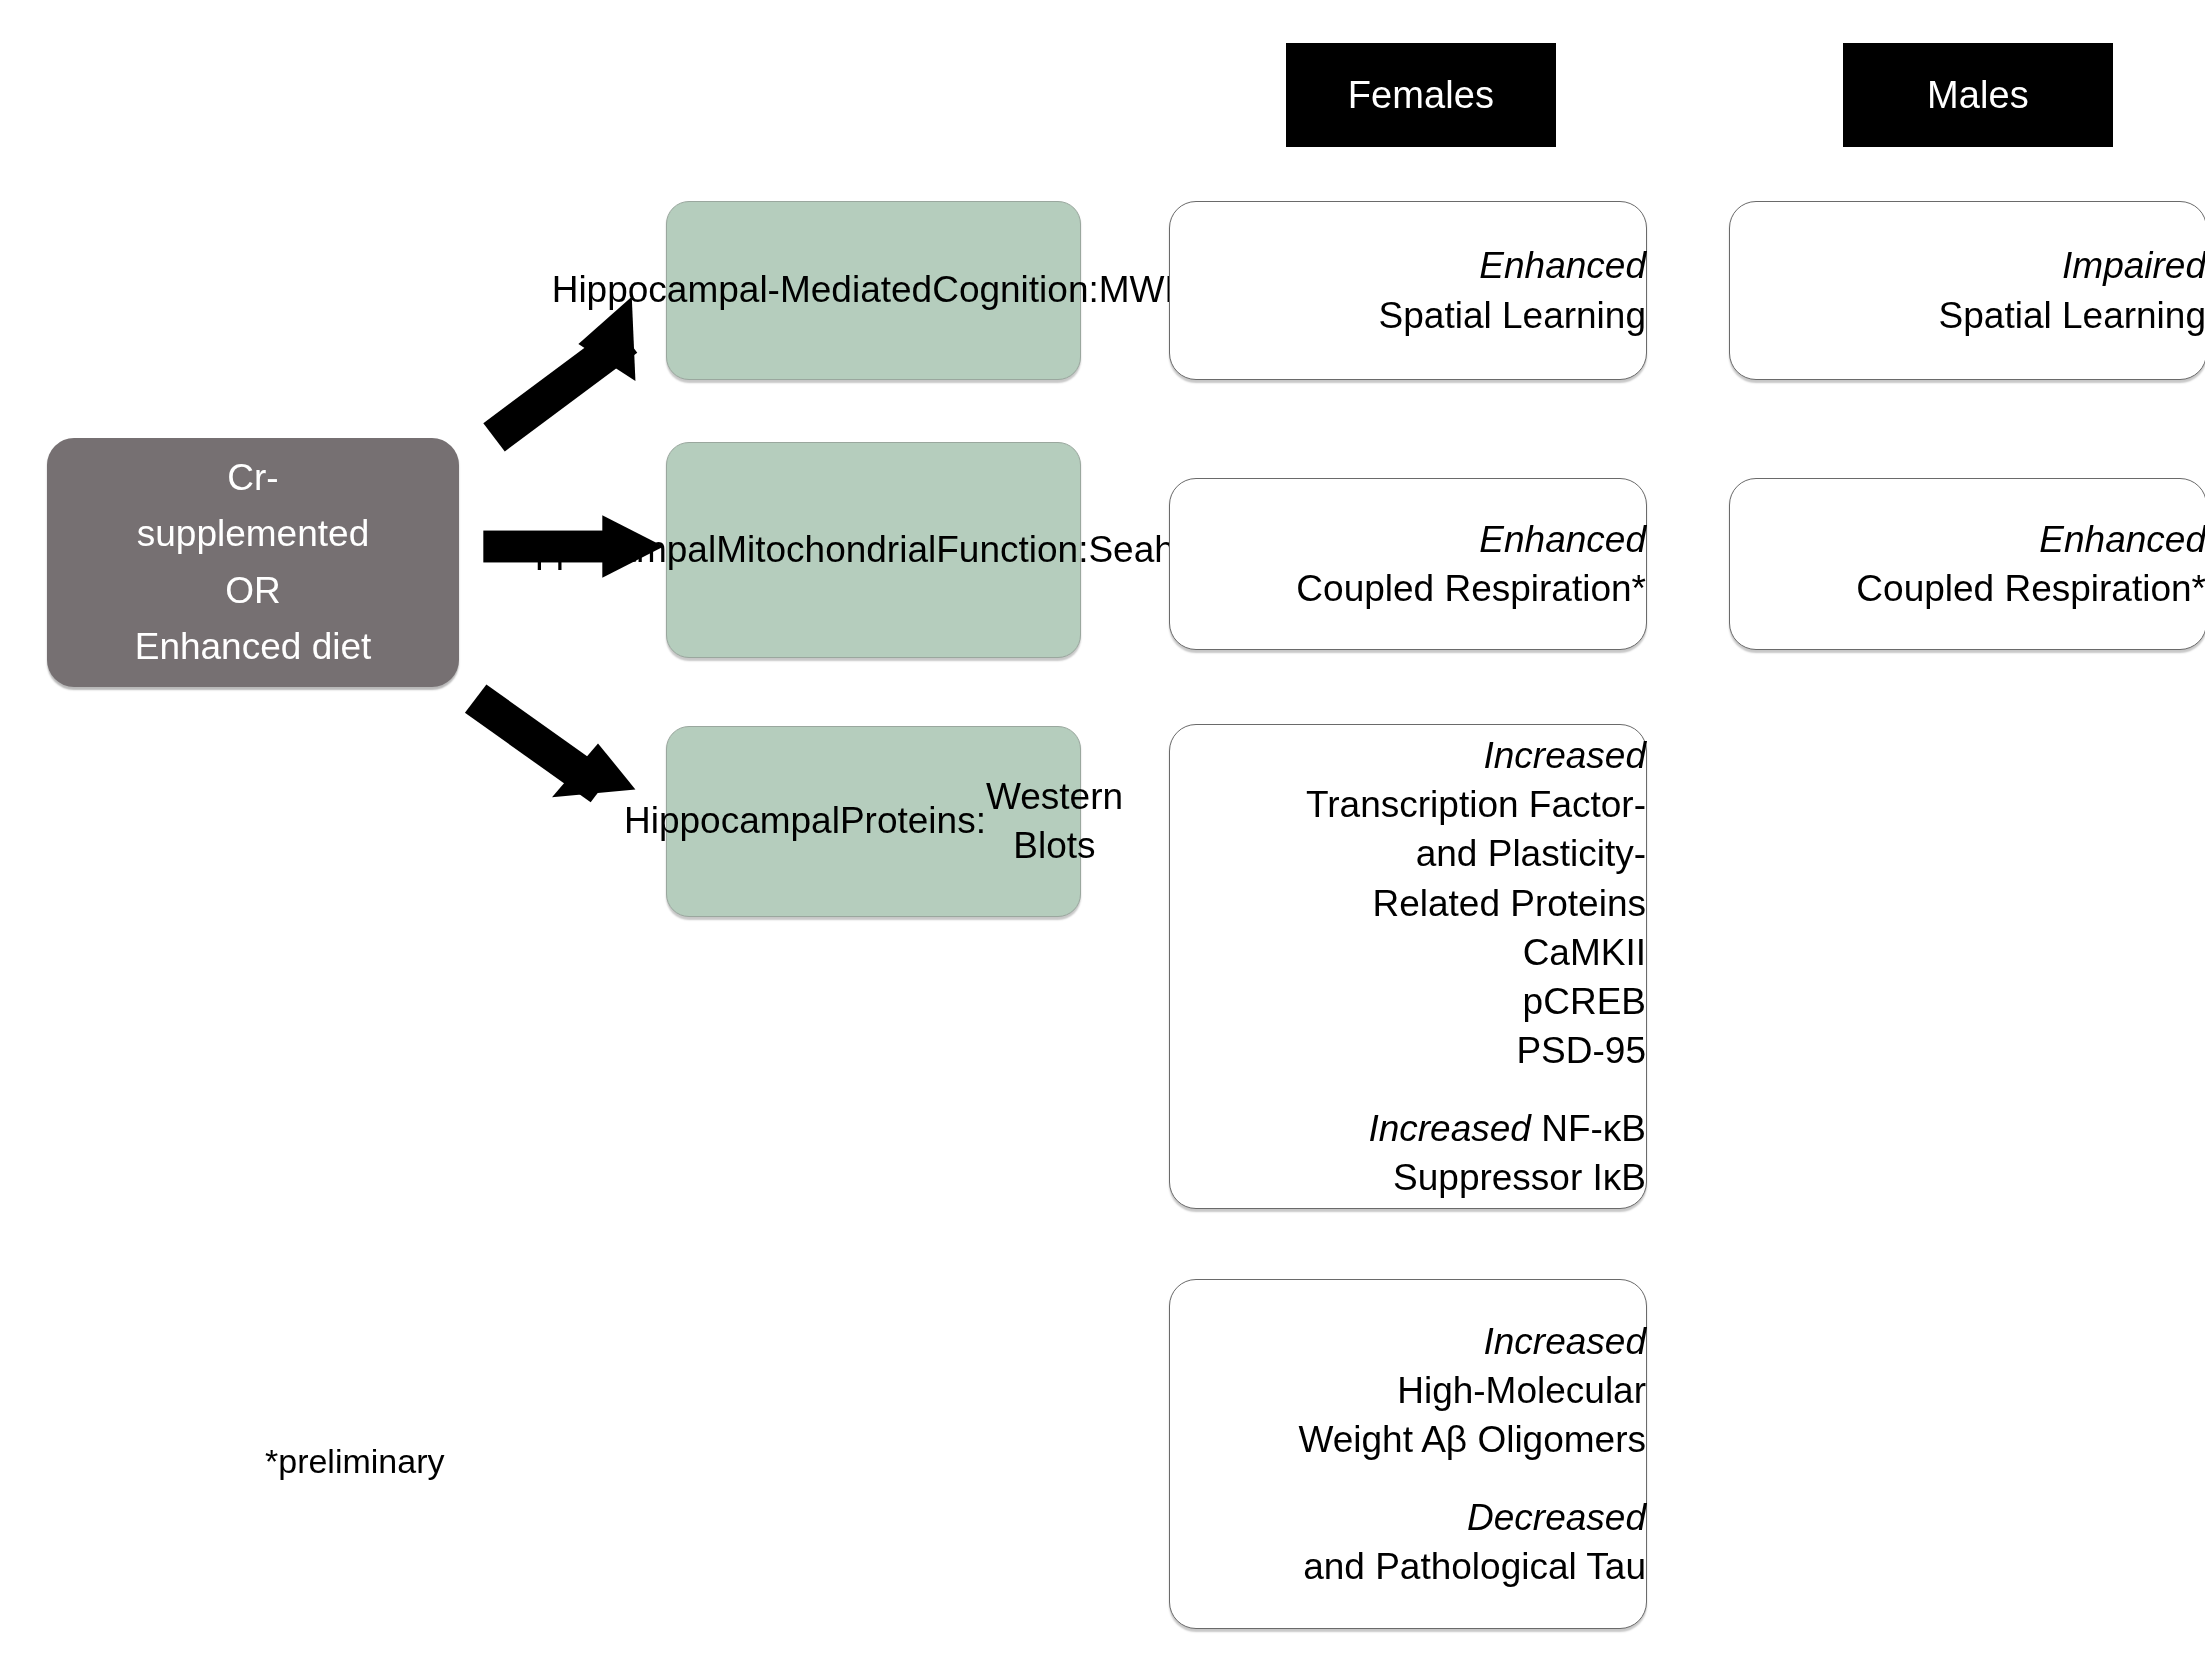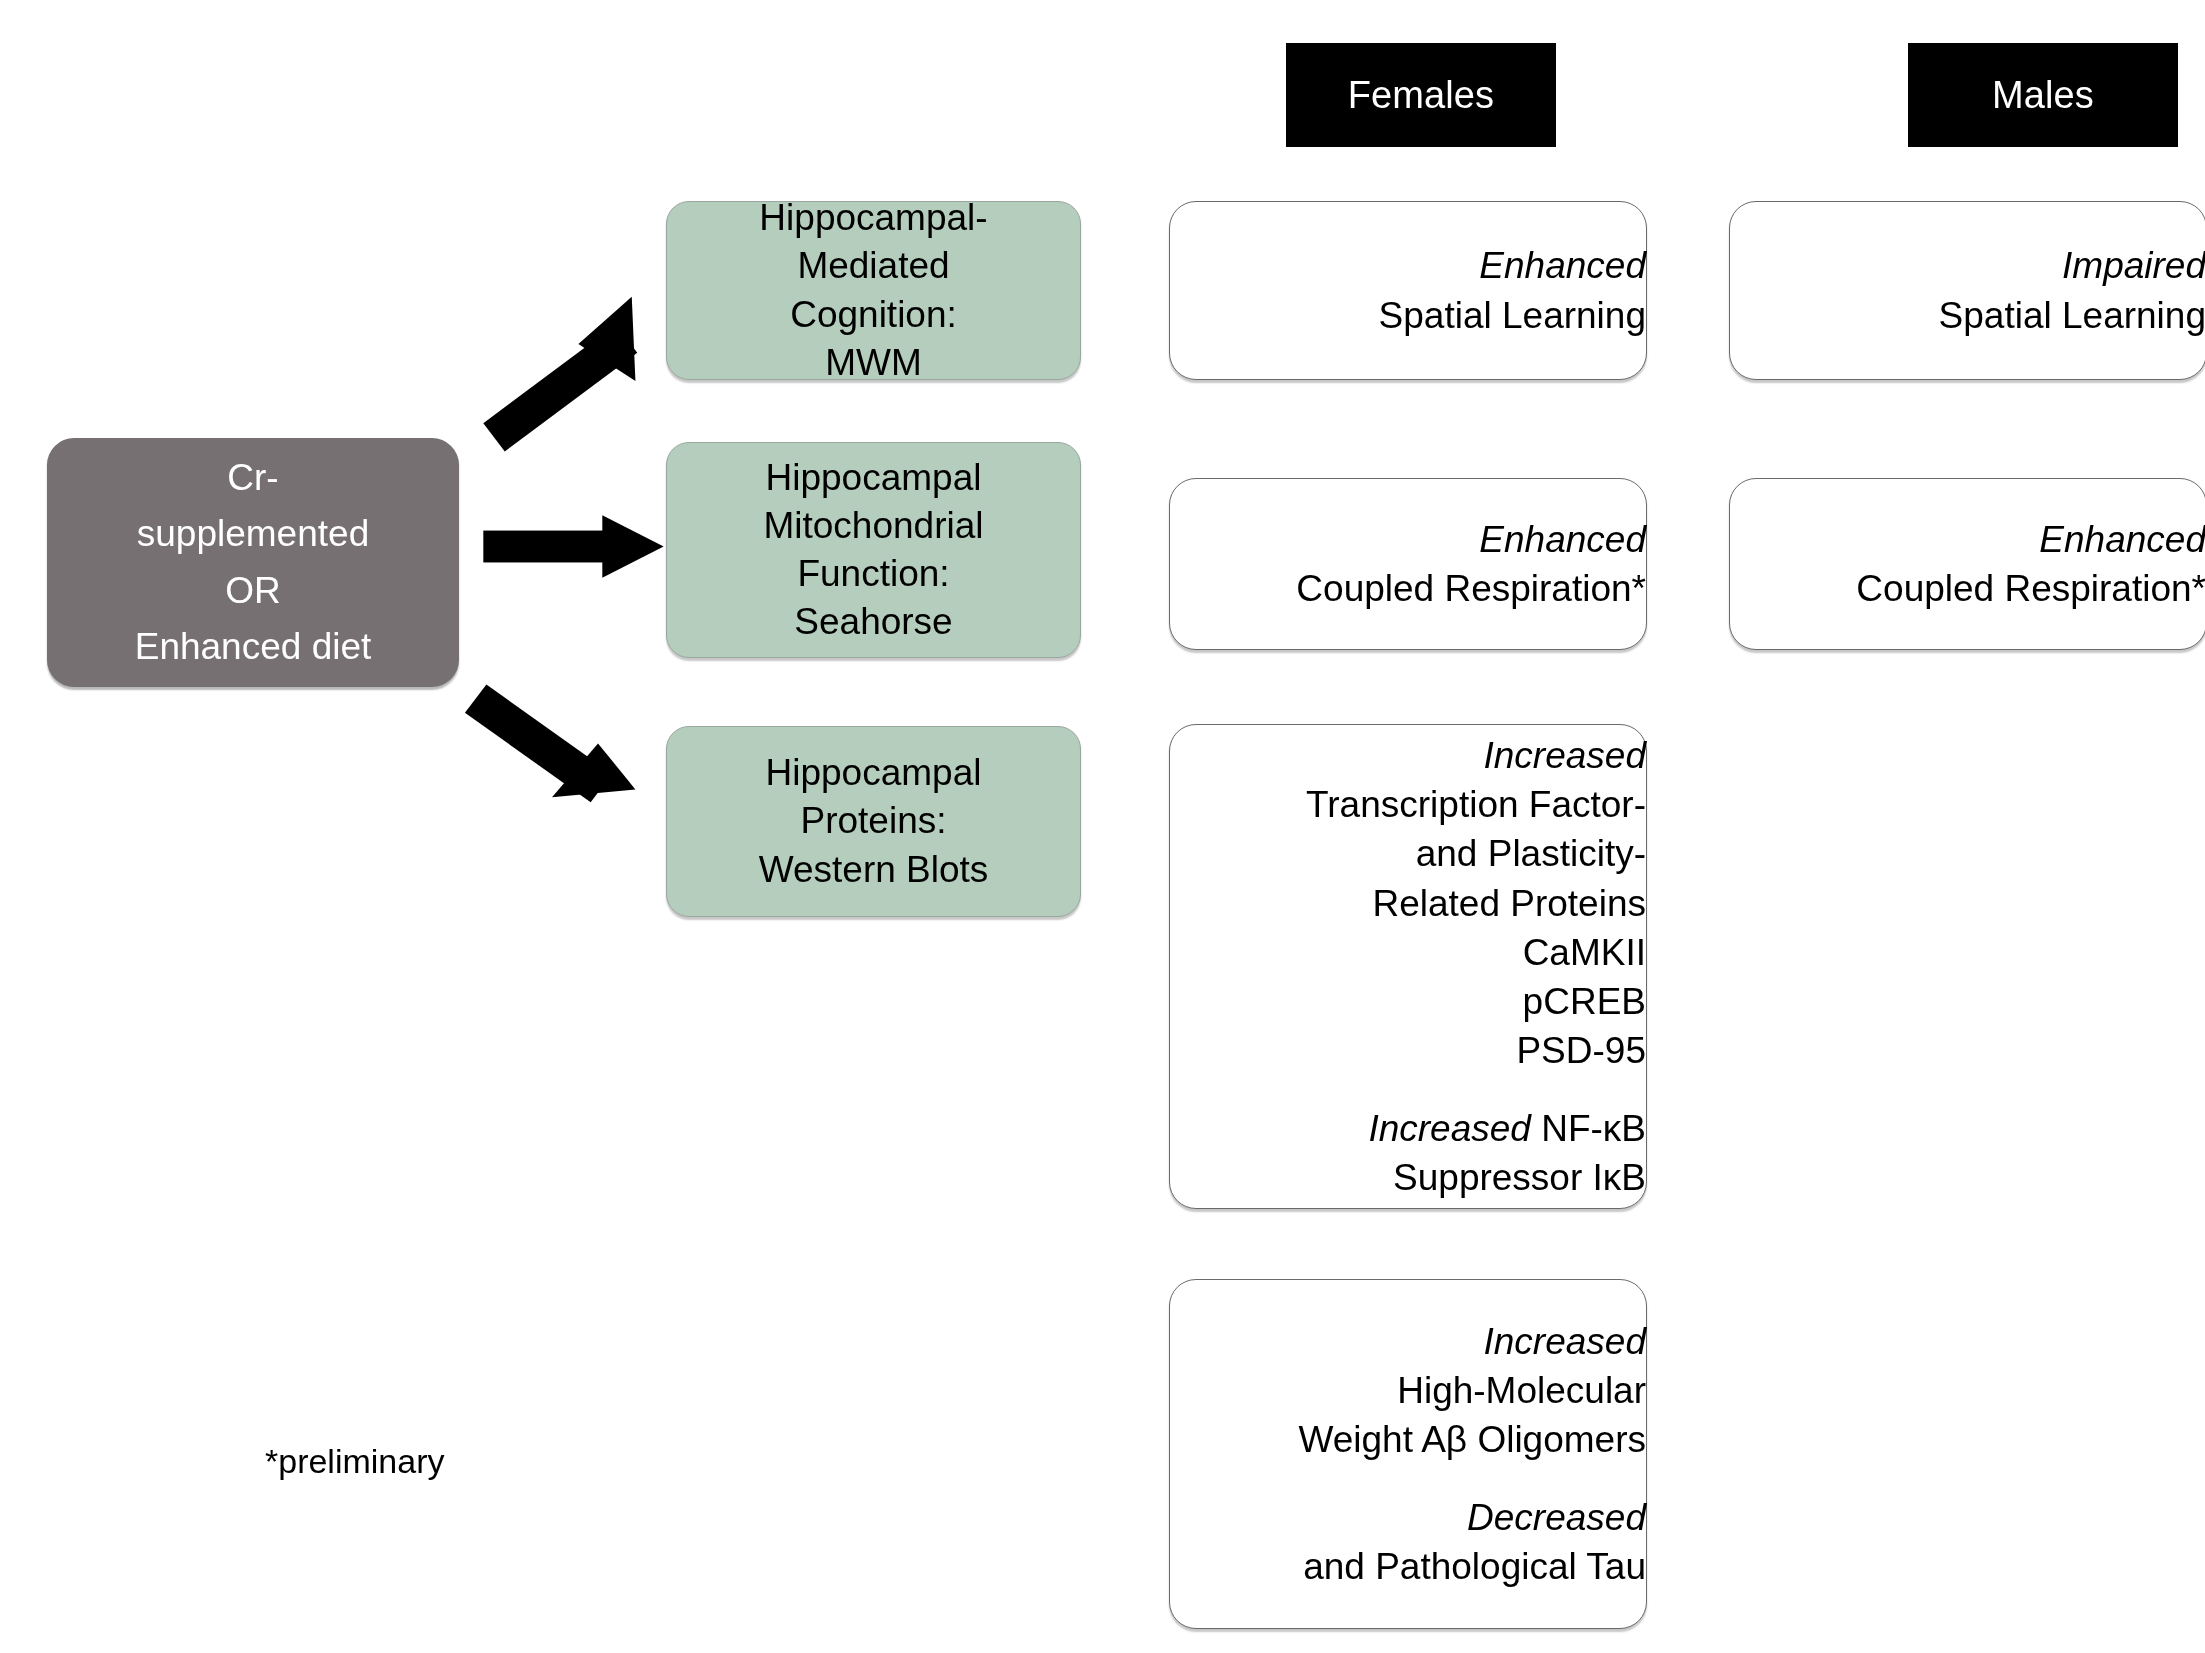--- a/index.html
+++ b/index.html
@@ -48,21 +48,20 @@
     text-align: center;
     box-shadow: 0 2.5px 1.8px rgba(0,0,0,0.28);
   }
 
   
   .measure-box {
     background: #b5cdbd;
     border: 1.2px solid #9aa79e;
     border-radius: 23px;
     display: flex;
-    flex-direction: column;
     align-items: center;
     justify-content: center;
     font-size: 37px;
     line-height: 1.30;
     text-align: center;
     color: #000000;
     box-shadow: 0 2.5px 1.8px rgba(0,0,0,0.22);
   }
 
   
@@ -94,21 +93,21 @@
 </style>
 </head>
 <body>
 
 <div id="canvas">
 
   <div class="abs sex-header" style="left:1286px; top:43px; width:270px; height:104px;">
     <span>Females</span>
   </div>
 
-  <div class="abs sex-header" style="left:1908px; top:43px; width:270px; height:104px;">
+  <div class="abs sex-header" style="left:1843px; top:43px; width:270px; height:104px;">
     <span>Males</span>
   </div>
 
   <div class="abs source-box" style="left:47px; top:438px; width:412px; height:249px;gap:8px;">
     <span>Cr-</span>
     <span>supplemented</span>
     <span>OR</span>
     <span>Enhanced diet</span>
   </div>
 

